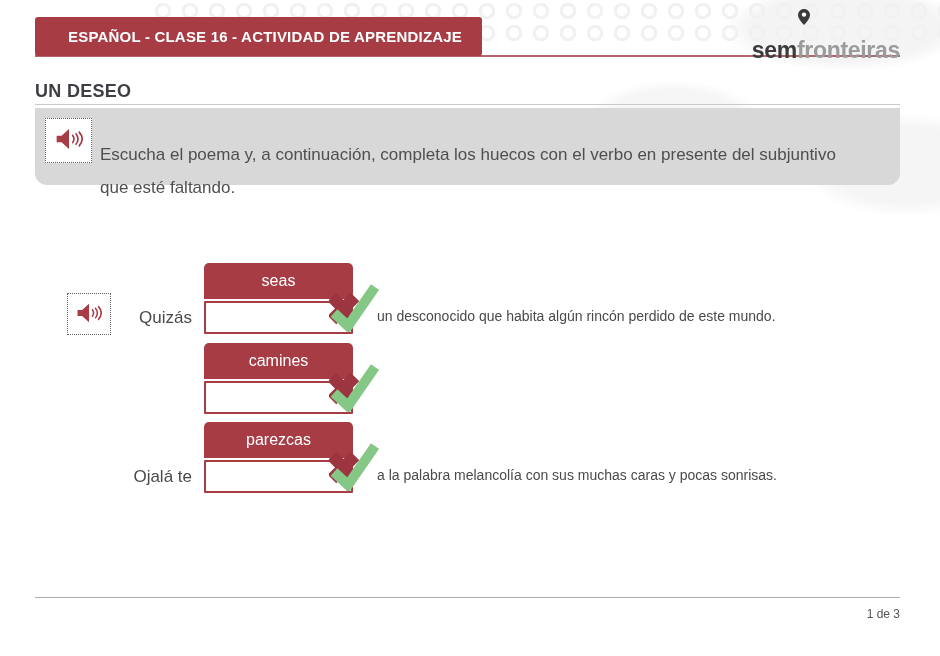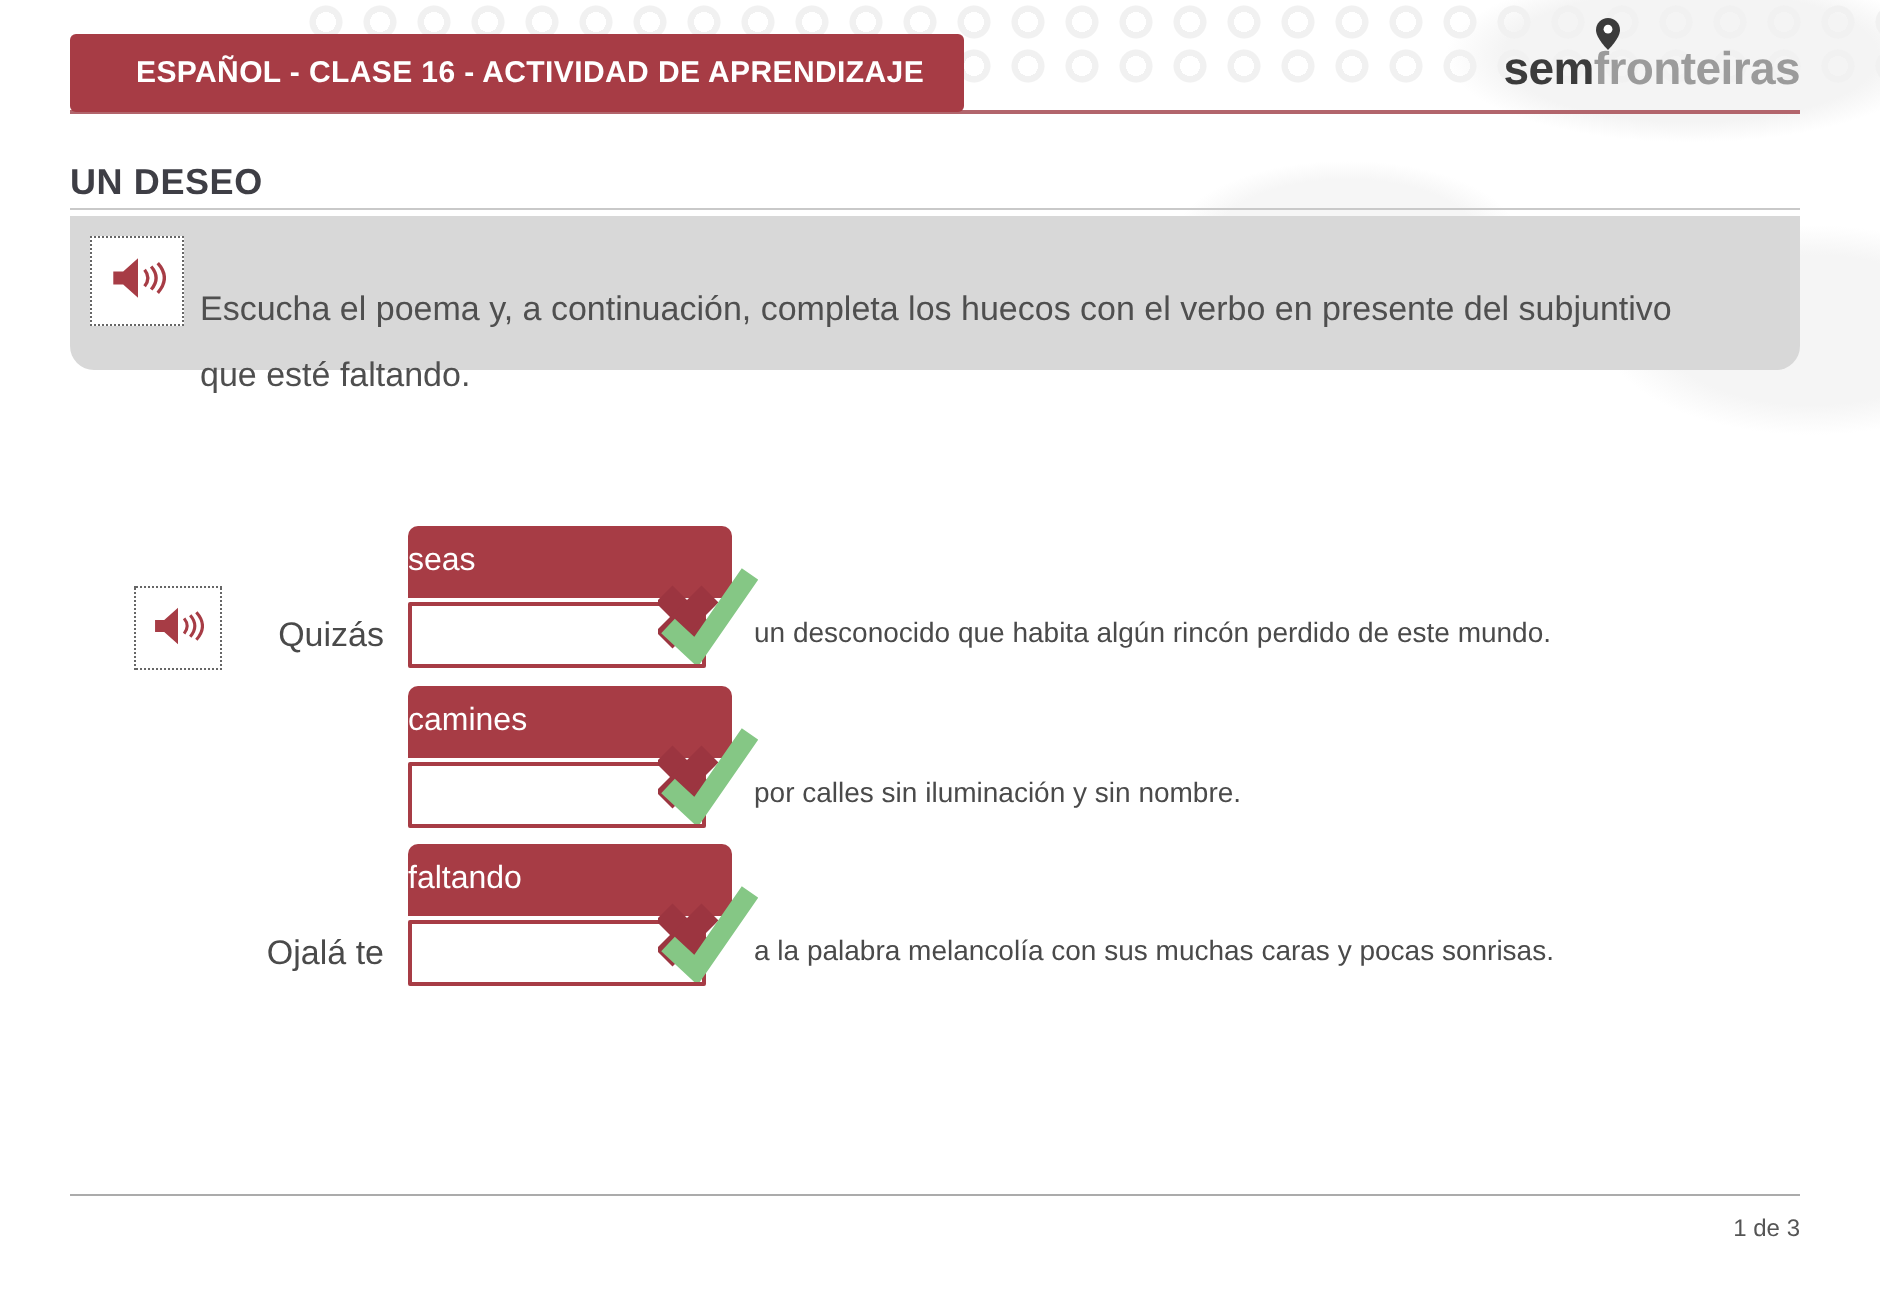--- a/index.html
+++ b/index.html
@@ -23,21 +23,21 @@
   
   .red-line { position:absolute; left:35px; right:40px; top:55px; height:2px; background:var(--line-red,#B2656C); z-index:1; }
   .banner {
     position:absolute; left:35px; top:17px; width:447px; height:39px; z-index:2;
     background:var(--brand-red,#A73C45); border-radius:3px; box-sizing:border-box;
     color:#fff; font-weight:bold; font-size:15px; line-height:39px;
     padding-left:33px; letter-spacing:0.2px;
   }
   .logo { position:absolute; right:40px; top:9px; z-index:2; text-align:right; }
   .logo .pin-wrap { position:absolute; top:0; left:46px; width:12px; height:16px; }
-  .logo-text { margin-top:12px; font-size:23px; font-weight:bold; letter-spacing:-0.3px; white-space:nowrap; }
+  .logo-text { margin-top:28px; font-size:23px; font-weight:bold; letter-spacing:-0.3px; white-space:nowrap; }
   .logo-sem { color:var(--logo-dark,#3B3B3B); }
   .logo-fronteiras { color:var(--logo-gray,#9B9B9B); }
   
   .page-title { position:absolute; left:35px; top:81px; font-size:18px; font-weight:bold; color:#3E3E45; letter-spacing:0.3px; z-index:2; }
   .title-line { position:absolute; left:35px; right:40px; top:104px; height:1px; background:#C9C9C9; z-index:1; }
   .instructions {
     position:absolute; left:35px; right:40px; top:108px; height:77px; z-index:1;
     background:var(--panel-gray,#D8D8D8); border-radius:0 0 12px 12px;
   }
   .audio-btn {
@@ -49,23 +49,23 @@
   .instr-text span { display:block; }
   
   .row { position:absolute; left:0; width:940px; height:72px; z-index:2; }
   .row-1 { top:263px; } .row-2 { top:343px; } .row-3 { top:422px; }
   .row-audio { position:absolute; left:67px; top:30px; width:44px; height:42px; }
   .row-label {
     position:absolute; left:0; top:45px; width:198px; box-sizing:border-box;
     text-align:right; padding-right:6px; font-size:17px; color:var(--text-dark,#4A4A4A);
   }
   .answer-tab {
-    position:absolute; left:204px; top:0; width:162px; height:36px; box-sizing:border-box;
+    position:absolute; left:204px; top:0; width:149px; height:36px; box-sizing:border-box;
     background:var(--brand-red,#A73C45); border-radius:5px 5px 0 0;
-    color:#fff; font-size:16px; text-align:left; line-height:36px; cursor:pointer;
+    color:#fff; font-size:16px; text-align:center; line-height:36px; cursor:pointer;
   }
   .blank-input {
     position:absolute; left:204px; top:38px; width:149px; height:33px; box-sizing:border-box;
     border:2px solid var(--brand-red,#A73C45); background:#fff; border-radius:1px;
     font-family:"Liberation Sans", sans-serif; font-size:16px; color:#333; padding:0 6px;
   }
   .marker { position:absolute; left:329px; top:17px; width:50px; height:52px; z-index:3; pointer-events:none; }
   .sentence { position:absolute; left:357px; top:45px; font-size:14px; color:var(--text-dark,#4A4A4A); white-space:nowrap;margin-left:20px; }
   
   .footer-line { position:absolute; left:35px; right:40px; top:597px; height:1px; background:#ABABAB; }
@@ -141,26 +141,25 @@
 <div class="row row-2">
   <div class="answer-tab">camines</div>
   <input class="blank-input" type="text" value="" style="">
   <span class="marker">
     <svg width="50" height="52" viewBox="0 0 50 52">
       <line class="cross-stroke" x1="3" y1="17" x2="26" y2="40" stroke-width="12"></line>
       <line class="cross-stroke" x1="26" y1="17" x2="3" y2="40" stroke-width="12"></line>
       <polyline class="check-stroke" points="5,33 19,46 46,7" stroke-width="10"></polyline>
     </svg>
   </span>
-  <div class="sentence">por calles sin iluminación y sin nombre.</div>
 </div>
 
 <div class="row row-3">
   <div class="row-label">Ojalá te</div>
-  <div class="answer-tab">faltando</div>
+  <div class="answer-tab">parezcas</div>
   <input class="blank-input" type="text" value="" style="">
   <span class="marker">
     <svg width="50" height="52" viewBox="0 0 50 52">
       <line class="cross-stroke" x1="3" y1="17" x2="26" y2="40" stroke-width="12"></line>
       <line class="cross-stroke" x1="26" y1="17" x2="3" y2="40" stroke-width="12"></line>
       <polyline class="check-stroke" points="5,33 19,46 46,7" stroke-width="10"></polyline>
     </svg>
   </span>
   <div class="sentence">a la palabra melancolía con sus muchas caras y pocas sonrisas.</div>
 </div>

